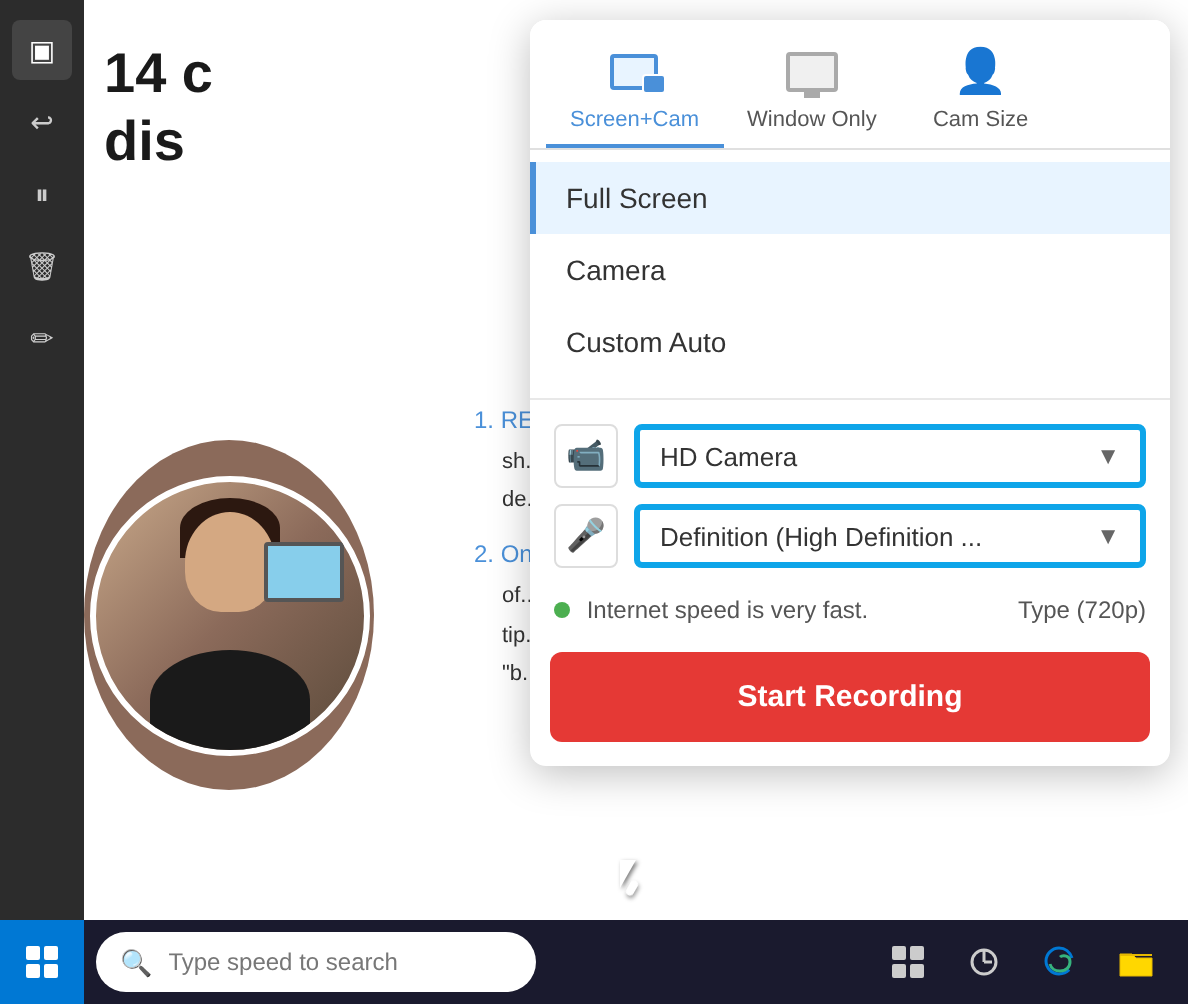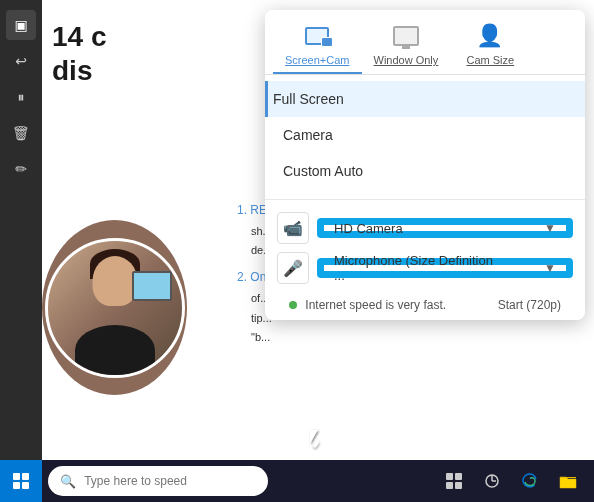--- a/index.html
+++ b/index.html
@@ -170,21 +170,20 @@
       height: 28px;
       display: flex;
       align-items: center;
       justify-content: center;
       margin-bottom: 4px;
     }
     .tab-label {
       font-size: 11px;
       color: #555;
       white-space: nowrap;
-      text-decoration: underline;
     }
     .tab-item.active .tab-label {
       color: #4a90d9;
     }
 
     
     .icon-screen-cam {
       position: relative;
     }
     .icon-screen-cam .monitor {
@@ -238,21 +237,21 @@
     .option-item {
       padding: 10px 18px;
       font-size: 14px;
       color: #333;
       cursor: pointer;
       background: #fff;
     }
     .option-item.selected {
       background: #e8f4ff;
       border-left: 3px solid #4a90d9;
-      padding-left: 5px;
+      padding-left: 15px;
     }
 
     
     .divider {
       height: 1px;
       background: #e8e8e8;
       margin: 4px 0;
     }
 
     
@@ -274,22 +273,22 @@
       border-radius: 4px;
       display: flex;
       align-items: center;
       justify-content: center;
       background: #fff;
       font-size: 16px;
       flex-shrink: 0;
     }
     .selector-dropdown {
       flex: 1;
-      height: 20px;
-      border: 7px solid #0ea5e9;
+      height: 32px;
+      border: 3px solid #0ea5e9;
       border-radius: 4px;
       padding: 0 10px;
       font-size: 13px;
       color: #333;
       background: #fff;
       display: flex;
       align-items: center;
       justify-content: space-between;
       cursor: pointer;
       gap: 48px;
@@ -297,21 +296,21 @@
     .dropdown-arrow {
       color: #666;
       font-size: 12px;
     }
 
     
     .status-row {
       display: flex;
       align-items: center;
       justify-content: space-between;
-      padding: 6px 24px 8px;
+      padding: 6px 12px 8px;
       font-size: 12px;
       color: #555;
     }
     .status-dot {
       width: 8px;
       height: 8px;
       background: #4caf50;
       border-radius: 50%;
       display: inline-block;
       margin-right: 5px;
@@ -516,54 +515,55 @@
         <span>HD Camera</span>
         <span class="dropdown-arrow">▼</span>
       </div>
     </div>
 
     <div class="selector-row">
       <div class="selector-icon-box">
         <span>🎤</span>
       </div>
       <div class="selector-dropdown">
-        <span>Microphone (Size Definition ...</span>
+        <span>Definition (High Definition ...</span>
         <span class="dropdown-arrow">▼</span>
       </div>
     </div>
 
   </div>
 
   
   <div class="status-row">
     <div>
       <span class="status-dot"></span>
       <span>Internet speed is very fast.</span>
     </div>
-    <div class="quality-badge">Start (720p)</div>
+    <div class="quality-badge">Type (720p)</div>
   </div>
 
   
+  <button class="record-btn">Start Recording</button>
 
 </div>
 
 <div class="cursor" style="left: 310px; top: 430px;"></div>
 
 <div class="taskbar">
   <div class="taskbar-start">
     <div class="win-logo">
       <span></span>
         <span></span>
         <span></span>
         <span></span>
     </div>
   </div>
   <div class="taskbar-search">
     <span style="color:#555; font-size:13px;">🔍</span>
-    <span style="font-size:12px; color:#777;">Type here to speed</span>
+    <span style="font-size:12px; color:#777;">Type speed to search</span>
   </div>
   <div class="taskbar-icons">
     <div class="tbar-icon">
       <svg width="16" height="16" viewBox="0 0 16 16" fill="#ccc">
         <rect x="0" y="0" width="7" height="7" rx="1"></rect>
         <rect x="9" y="0" width="7" height="7" rx="1"></rect>
         <rect x="0" y="9" width="7" height="7" rx="1"></rect>
         <rect x="9" y="9" width="7" height="7" rx="1"></rect>
       </svg>
     </div>

